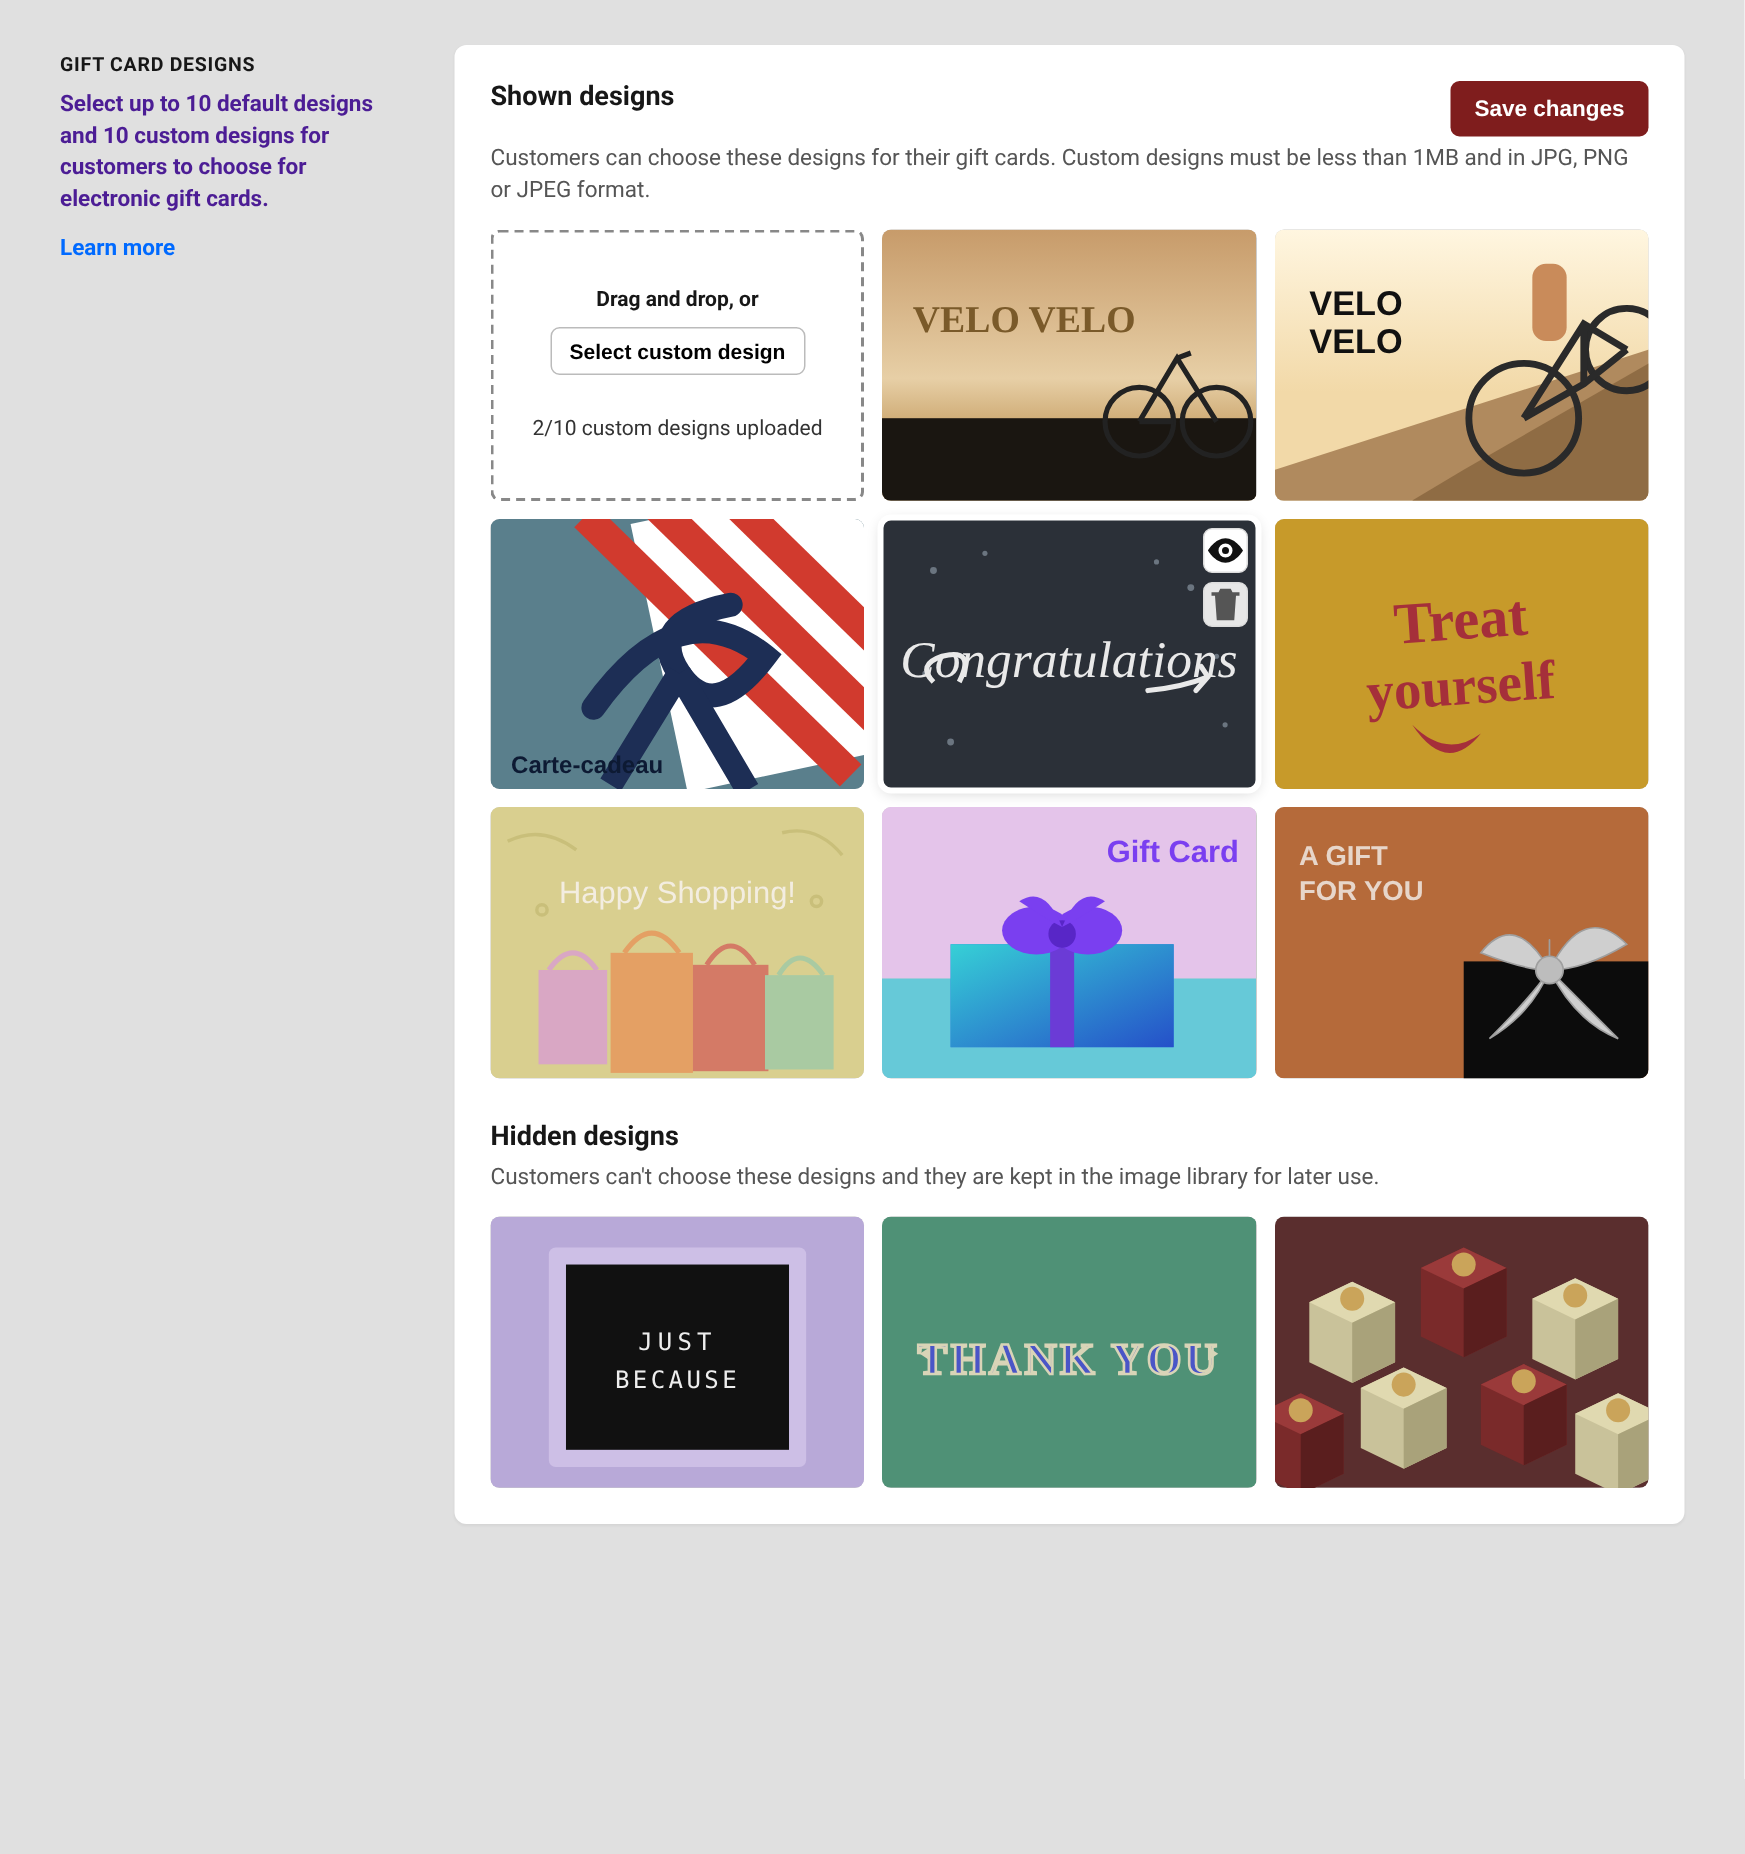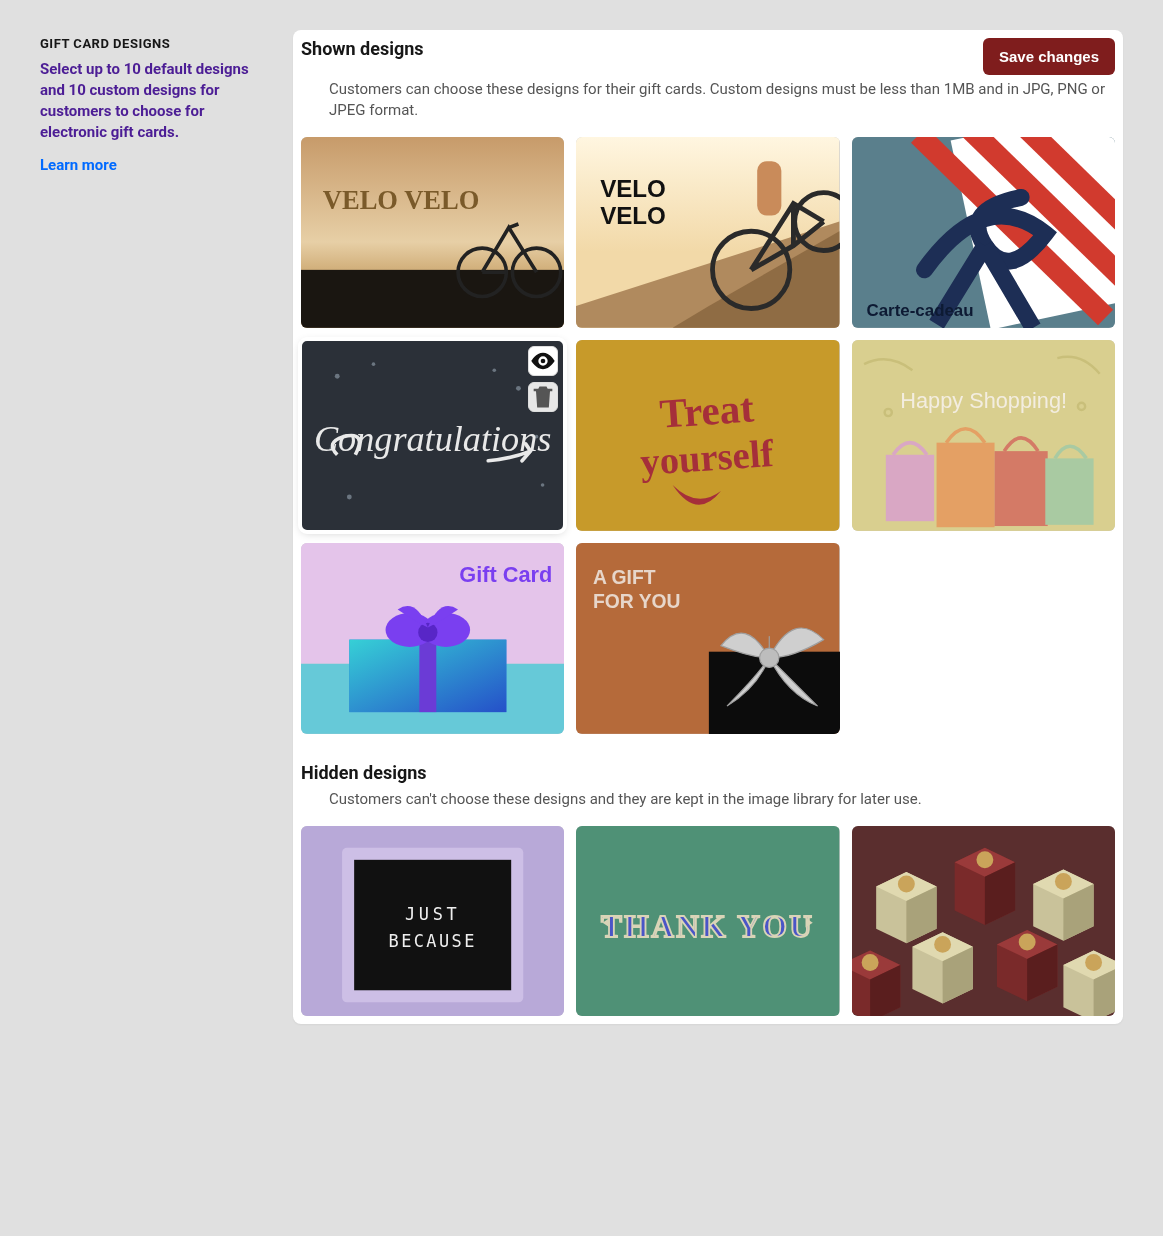--- a/index.html
+++ b/index.html
@@ -2,36 +2,36 @@
 <html><head>
 <meta charset="utf-8">
 <style>
   * { box-sizing: border-box; margin: 0; padding: 0; }
   body {
     background: #e0e0e0;
     font-family: -apple-system, BlinkMacSystemFont, "Segoe UI", Roboto, Helvetica, Arial, sans-serif;
     color: #171717;
     padding: 30px 40px 40px 40px;
   }
-  .page { display: flex; gap: 28px; align-items: flex-start; max-width: 1083px; margin: 0 auto; }
+  .page { display: flex; gap: 38px; align-items: flex-start; max-width: 1083px; margin: 0 auto; }
   .sidebar { width: 225px; flex-shrink: 0; padding-top: 6px; }
   .sidebar h4 { font-size: 13px; letter-spacing: 0.5px; font-weight: 700; margin-bottom: 8px; color:#171717; }
   .sidebar p { font-size: 15px; line-height: 1.4; color: #4c1d95; margin-bottom: 12px; font-weight: bold; }
   .sidebar a { color: #006aff; text-decoration: none; font-size: 15px; font-weight: 700; }
   .panel {
     background: #fff;
     border-radius: 8px;
-    padding: 8px;
+    padding: 24px;
     flex: 1;
     box-shadow: 0 1px 2px rgba(0,0,0,0.05);
   }
   .panel-header { display:flex; justify-content:space-between; align-items:flex-start; margin-bottom: 4px; }
   .panel-header .titles { padding-right: 16px; }
   .panel h2 { font-size: 18px; font-weight: 700; margin-bottom: 6px; }
-  .panel .sub { font-size: 15px; color: #555; line-height: 1.4; margin-bottom: 16px; margin-left: 28px; }
+  .panel .sub { font-size: 15px; color: #555; line-height: 1.4; margin-bottom: 16px; }
   .btn-primary {
     background:#7f1d1d; color:#fff; border:none; border-radius:6px;
     padding:10px 16px; font-size:15px; font-weight:600; cursor:pointer;
     white-space:nowrap;
   }
   .grid { display:grid; grid-template-columns: repeat(3, 1fr); gap: 12px; }
   .card {
     position:relative;
     aspect-ratio: 218 / 158;
     border-radius:6px; overflow:hidden;
@@ -71,20 +71,25 @@
     <div class="panel-header">
       <div class="titles">
         <h2>Shown designs</h2>
       </div>
       <button class="btn-primary">Save changes</button>
     </div>
     <p class="sub">Customers can choose these designs for their gift cards. Custom designs must be less than 1MB and in JPG, PNG or JPEG format.</p>
 
     <div class="grid">
 
+      <div class="upload-slot">
+        <span class="label">Drag and drop, or</span>
+        <button>Select custom design</button>
+        <span class="count">2/10 custom designs uploaded</span>
+      </div>
 
       <div class="card">
         <svg viewBox="0 0 218 158" preserveAspectRatio="none">
           <defs>
             <linearGradient id="sky1" x1="0" y1="0" x2="0" y2="1">
               <stop offset="0%" stop-color="#c79b6a"></stop>
                 <stop offset="55%" stop-color="#e7cfa6"></stop>
                 <stop offset="75%" stop-color="#c9a36a"></stop>
             </linearGradient>
           </defs>

